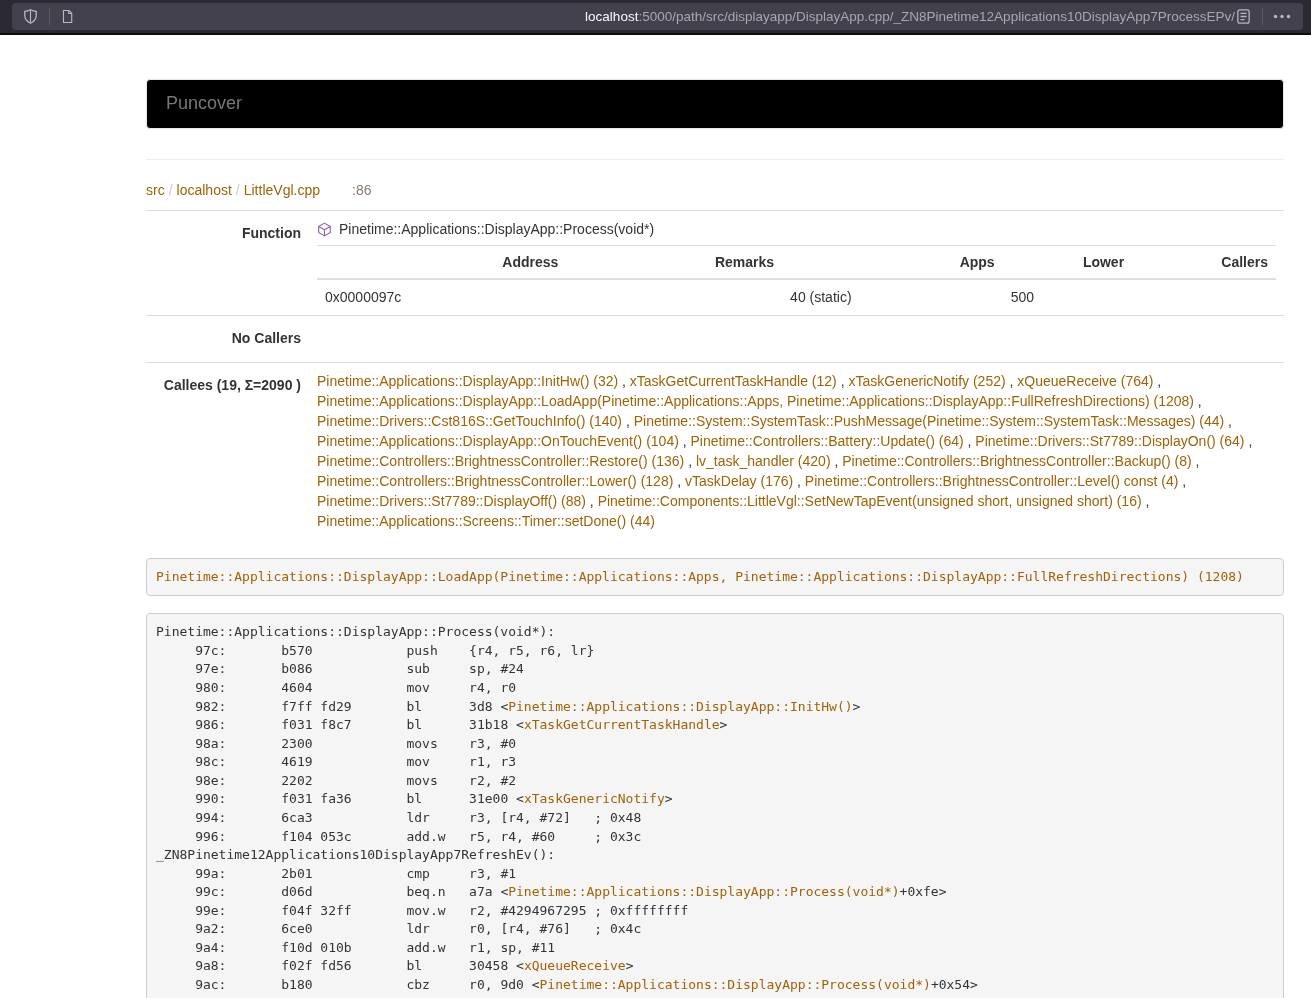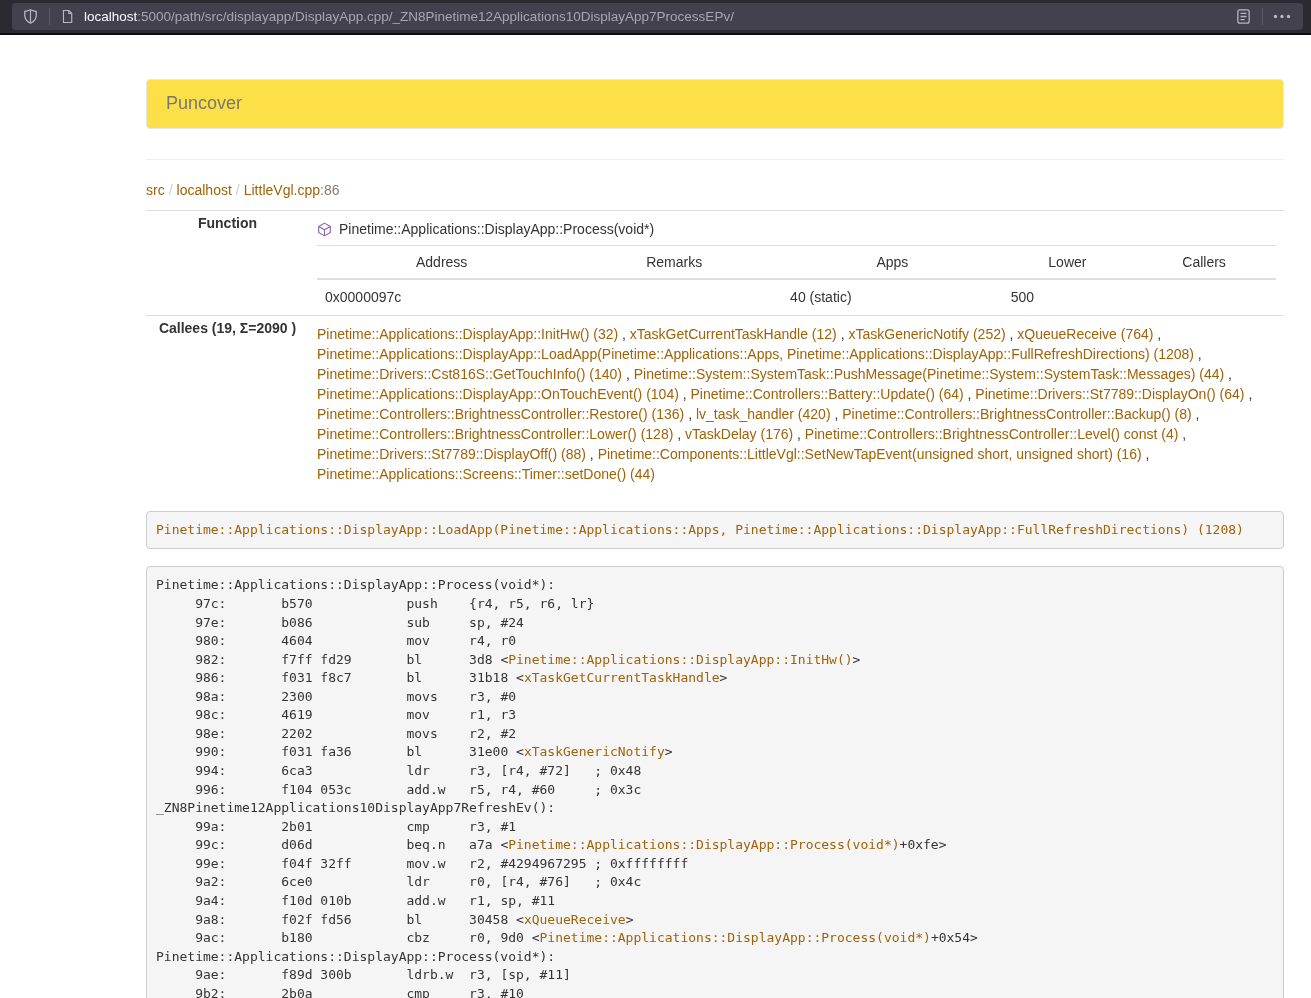--- a/index.html
+++ b/index.html
@@ -4,48 +4,48 @@
 <style>
   html,body{margin:0;padding:0;}
   body{
     width:1311px;height:998px;overflow:hidden;background:#fff;
     font-family:"Liberation Sans",sans-serif;font-size:14px;line-height:1.42857;color:#333;
   }
   
   .browser-bar{position:relative;height:33px;background:#2b2a33;border-bottom:2px solid #0c0c0d;}
   .urlbar{
     position:absolute;left:12px;right:8px;top:3px;height:27px;background:#42414d;
-    border-radius:4px;display:flex;align-items:center;padding:0 10px;box-sizing:border-box;
+    border-radius:4px;display:flex;align-items:center;padding:0 10px;box-sizing:border-box;text-align:right;
   }
   .urlbar svg{flex:none;display:block;}
   .tb-divider{width:1px;height:17px;background:#5b5b66;margin:0 10px;flex:none;}
   .url-text{flex:1;font-size:13.5px;color:#a7a6b1;white-space:nowrap;overflow:hidden;margin-left:9px;}
   .url-host{color:#fbfbfe;}
   .dots{margin-right:2px;}
   
   .container{margin-left:146px;width:1138px;}
-  .navbar{margin-top:44px;height:48px;background:#fde047;border:1px solid #e7e7e7;border-radius:4px;}
+  .navbar{margin-top:44px;height:48px;background:#000000;border:1px solid #e7e7e7;border-radius:4px;}
   .brand{display:inline-block;padding:13px 19px;font-size:18px;color:#777;text-decoration:none;line-height:21px;}
   hr{border:0;border-top:1px solid #eee;margin:30px 0 0;}
   .breadcrumb{margin:21px 0 9px;font-size:14px;}
   .breadcrumb .sep{color:#ccc;padding:0 4px;}
-  .bc-active{color:#8a7a6d;}
+  .bc-active{color:#8a7a6d;margin-left:32px;}
   a.lnk{color:#a16207;text-decoration:none;cursor:pointer;}
   
   table.details{width:100%;border-collapse:collapse;}
   table.details > tbody > tr > th.rowlabel{
-    width:147px;text-align:center;vertical-align:top;padding:3px 8px;
+    width:147px;text-align:right;vertical-align:top;padding:13px 8px;
     border-top:1px solid #ddd;font-weight:bold;white-space:nowrap;
   }
   table.details > tbody > tr > td{padding:9px 8px;border-top:1px solid #ddd;vertical-align:top;}
   td.fn-cell{padding-bottom:0 !important;}
   .fn-line{display:flex;align-items:center;}
   .fn-line svg{flex:none;margin-right:7px;}
   table.inner{width:100%;border-collapse:collapse;margin-top:5px;}
-  table.inner th{text-align:center;font-weight:normal;padding:7px 8px 5px;border-top:1px solid #ddd;border-bottom:2px solid #ddd;}
+  table.inner th{text-align:right;font-weight:bold;padding:7px 8px 5px;border-top:1px solid #ddd;border-bottom:2px solid #ddd;}
   table.inner td{padding:8px 8px 7px;}
   
   .codebox{
     box-sizing:border-box;width:100%;margin:17px 0 14px;padding:9px;
     background:#f5f5f5;border:1px solid #ccc;border-radius:4px;
     font-family:"DejaVu Sans Mono","Liberation Mono",monospace;font-size:13px;line-height:1.42857;
     color:#333;white-space:pre;tab-size:8;-moz-tab-size:8;overflow:hidden;
   }
   #disasm{margin-bottom:0;}
 </style>
@@ -124,20 +124,24 @@
                 <td></td>
                 <td>40 (static)</td>
                 <td>500</td>
                 <td></td>
               </tr>
             </tbody>
           </table>
         </td>
       </tr>
       <tr>
+        <th class="rowlabel">No Callers</th>
+        <td></td>
+      </tr>
+      <tr>
         <th class="rowlabel">Callees (19, Σ=2090 )</th>
         <td><a class="lnk">Pinetime::Applications::DisplayApp::InitHw() (32)</a> , <a class="lnk">xTaskGetCurrentTaskHandle (12)</a> , <a class="lnk">xTaskGenericNotify (252)</a> , <a class="lnk">xQueueReceive (764)</a> , <a class="lnk">Pinetime::Applications::DisplayApp::LoadApp(Pinetime::Applications::Apps, Pinetime::Applications::DisplayApp::FullRefreshDirections) (1208)</a> , <a class="lnk">Pinetime::Drivers::Cst816S::GetTouchInfo() (140)</a> , <a class="lnk">Pinetime::System::SystemTask::PushMessage(Pinetime::System::SystemTask::Messages) (44)</a> , <a class="lnk">Pinetime::Applications::DisplayApp::OnTouchEvent() (104)</a> , <a class="lnk">Pinetime::Controllers::Battery::Update() (64)</a> , <a class="lnk">Pinetime::Drivers::St7789::DisplayOn() (64)</a> , <a class="lnk">Pinetime::Controllers::BrightnessController::Restore() (136)</a> , <a class="lnk">lv_task_handler (420)</a> , <a class="lnk">Pinetime::Controllers::BrightnessController::Backup() (8)</a> , <a class="lnk">Pinetime::Controllers::BrightnessController::Lower() (128)</a> , <a class="lnk">vTaskDelay (176)</a> , <a class="lnk">Pinetime::Controllers::BrightnessController::Level() const (4)</a> , <a class="lnk">Pinetime::Drivers::St7789::DisplayOff() (88)</a> , <a class="lnk">Pinetime::Components::LittleVgl::SetNewTapEvent(unsigned short, unsigned short) (16)</a> , <a class="lnk">Pinetime::Applications::Screens::Timer::setDone() (44)</a></td>
       </tr>
     </tbody>
   </table>
 
   <pre class="codebox"><a class="lnk">Pinetime::Applications::DisplayApp::LoadApp(Pinetime::Applications::Apps, Pinetime::Applications::DisplayApp::FullRefreshDirections) (1208)</a></pre>
 
   <pre class="codebox" id="disasm">Pinetime::Applications::DisplayApp::Process(void*):
      97c:	b570      	push	{r4, r5, r6, lr}

